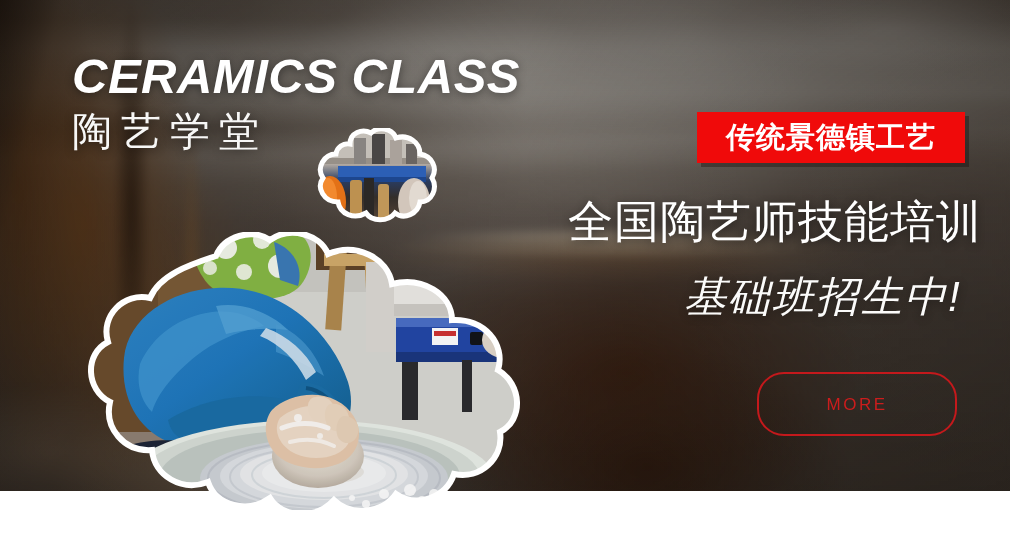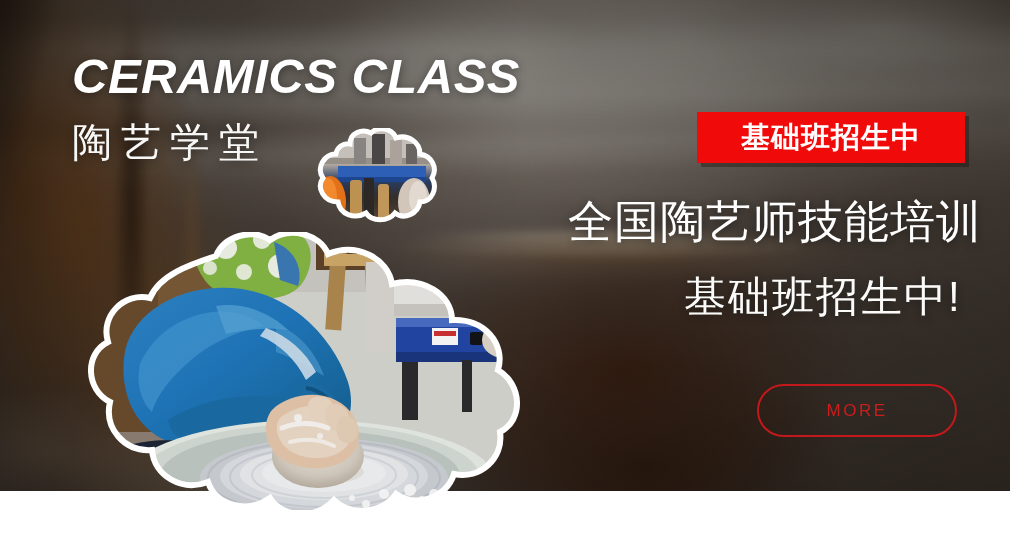--- a/index.html
+++ b/index.html
@@ -88,21 +88,21 @@
 
   
   .title-block{position:absolute;left:72px;top:52px;}
   .title-en{
     font-size:49px;font-weight:700;color:#ffffff;line-height:1.02;
     letter-spacing:.5px;white-space:nowrap;
     text-shadow:0 2px 10px rgba(0,0,0,.45);
     font-style:italic;
   }
   .title-cn{
-    margin-top:18px;
+    margin-top:7px;
     font-size:40px;font-weight:400;color:#f7f7f6;line-height:1.12;
     letter-spacing:9px;white-space:nowrap;
     text-shadow:0 2px 10px rgba(0,0,0,.45);
   }
 
   
   .badge{
     position:absolute;left:697px;top:112px;
     width:268px;height:51px;
     background:#f00a0a;
@@ -115,25 +115,26 @@
 
   .headline{
     position:absolute;left:568px;top:199px;
     font-size:45px;font-weight:400;color:#ffffff;letter-spacing:1px;white-space:nowrap;line-height:1;
     text-shadow:0 2px 9px rgba(0,0,0,.45);
   }
   .subline{
     position:absolute;left:684px;top:276px;
     font-size:42px;font-weight:400;color:#fbfbfa;letter-spacing:2px;white-space:nowrap;line-height:1;
     text-shadow:0 2px 9px rgba(0,0,0,.45);
+    font-style:italic;
   }
 
   .more-btn{
-    position:absolute;left:757px;top:384px;
-    width:200px;height:53px;
+    position:absolute;left:757px;top:372px;
+    width:200px;height:64px;
     border:2px solid #c4191c;
     border-radius:27px;
     background:transparent;
     display:flex;align-items:center;justify-content:center;
     cursor:pointer;padding:0;
   }
   .more-label{
     font-size:17px;font-weight:400;color:#cb1d1d;letter-spacing:2.5px;line-height:1;
   }
 
@@ -387,21 +388,21 @@
                C182 282 150 274 142 250
                C116 260 88 244 86 218
                C58 220 38 196 44 170
                C20 158 18 122 42 110
                C34 84 58 60 84 66
                C94 42 126 32 150 24 Z" fill="none" stroke="#ffffff" stroke-width="6"></path>
     </svg>
   </div>
 
   <div class="badge">
-    <span class="badge-text">基础班招生中</span>
+    <span class="badge-text">传统景德镇工艺</span>
   </div>
 
   <div class="headline">全国陶艺师技能培训</div>
   <div class="subline">基础班招生中!</div>
 
   <button class="more-btn">
     <span class="more-label">MORE</span>
   </button>
 
 </div>

